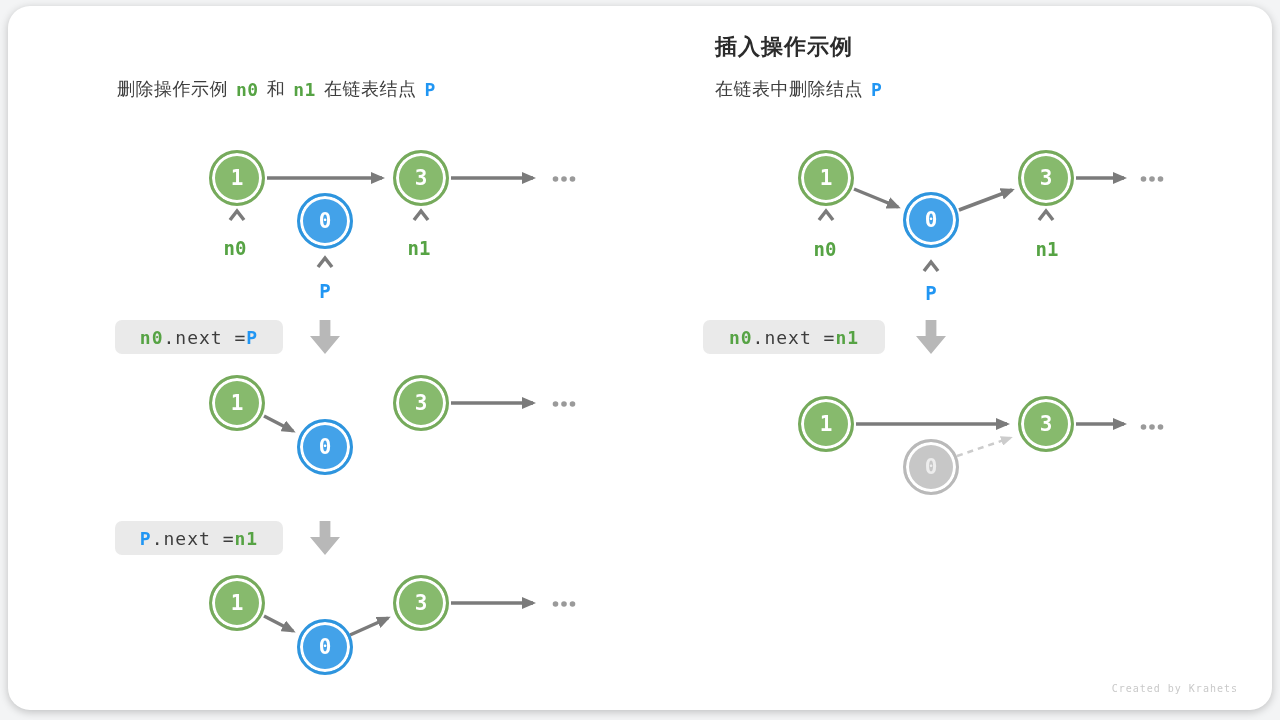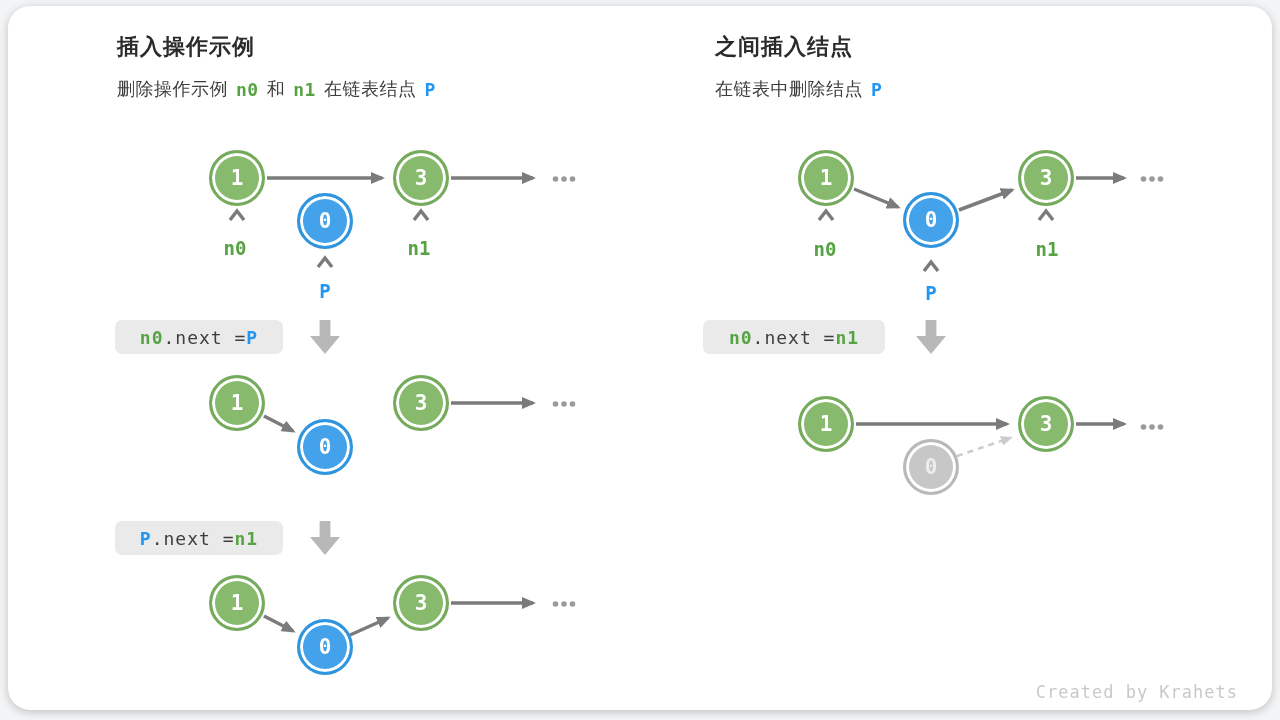--- a/index.html
+++ b/index.html
@@ -58,23 +58,23 @@
   .code-box .kw { font-weight:bold; }
 
   .block-arrow-down {
     position:absolute; width:30px; height:34px; background:#b8b8b8; z-index:2;
     clip-path: polygon(32% 0, 68% 0, 68% 47%, 100% 47%, 50% 100%, 0 47%, 32% 47%);
   }
 
   .diagram-svg { position:absolute; left:0; top:0; z-index:1; }
 
   .footer-credit {
-    position:absolute; right:42px; bottom:18px;
-    font-family:"DejaVu Sans Mono","Liberation Mono",monospace;
-    font-size:17px; color:#c9c9c9; letter-spacing:1px;
+    position:absolute; right:42px; bottom:26px;
+    font-family:"DejaVu Sans Mono","Liberation Mono",monospace;
+    font-size:10px; color:#c9c9c9; letter-spacing:1px;
   }
 </style>
 </head>
 <body>
 
 <div class="screen">
   <div class="card"></div>
 
   <svg class="diagram-svg" width="1280" height="720">
     <defs>
@@ -137,21 +137,20 @@
         <circle cx="572.5" cy="604" r="2.8"></circle>
       <circle cx="1143.5" cy="179" r="2.8"></circle>
         <circle cx="1152" cy="179" r="2.8"></circle>
         <circle cx="1160.5" cy="179" r="2.8"></circle>
       <circle cx="1143.5" cy="427" r="2.8"></circle>
         <circle cx="1152" cy="427" r="2.8"></circle>
         <circle cx="1160.5" cy="427" r="2.8"></circle>
     </g>
   </svg>
 
-  <div class="abs panel-title" style="left:117px; top:32px;">插入操作示例</div>
 
   <div class="abs subtitle" style="left:117px; top:76px;">
     <span>删除操作示例</span>
     <span class="tok tok-green">n0</span>
     <span>和</span>
     <span class="tok tok-green">n1</span>
     <span>在链表结点</span>
     <span class="tok tok-blue">P</span>
   </div>
 
@@ -195,21 +194,21 @@
   <div class="node node-green" style="left:209px; top:575px;">
       <span>1</span>
     </div>
   <div class="node node-blue" style="left:297px; top:619px;">
       <span>0</span>
     </div>
   <div class="node node-green" style="left:393px; top:575px;">
       <span>3</span>
     </div>
 
-  <div class="abs panel-title" style="left:715px; top:32px;">之间插入结点</div>
+  <div class="abs panel-title" style="left:715px; top:32px;">插入操作示例</div>
 
   <div class="abs subtitle" style="left:715px; top:76px;">
     <span>在链表中删除结点</span>
     <span class="tok tok-blue">P</span>
   </div>
 
   <div class="node node-green" style="left:798px; top:150px;">
       <span>1</span>
     </div>
   <div class="node node-blue" style="left:903px; top:192px;">

